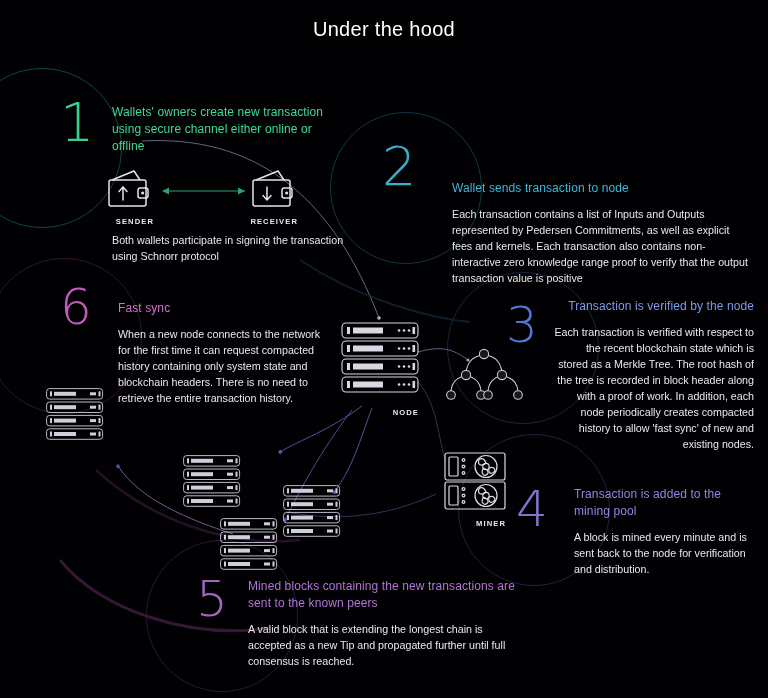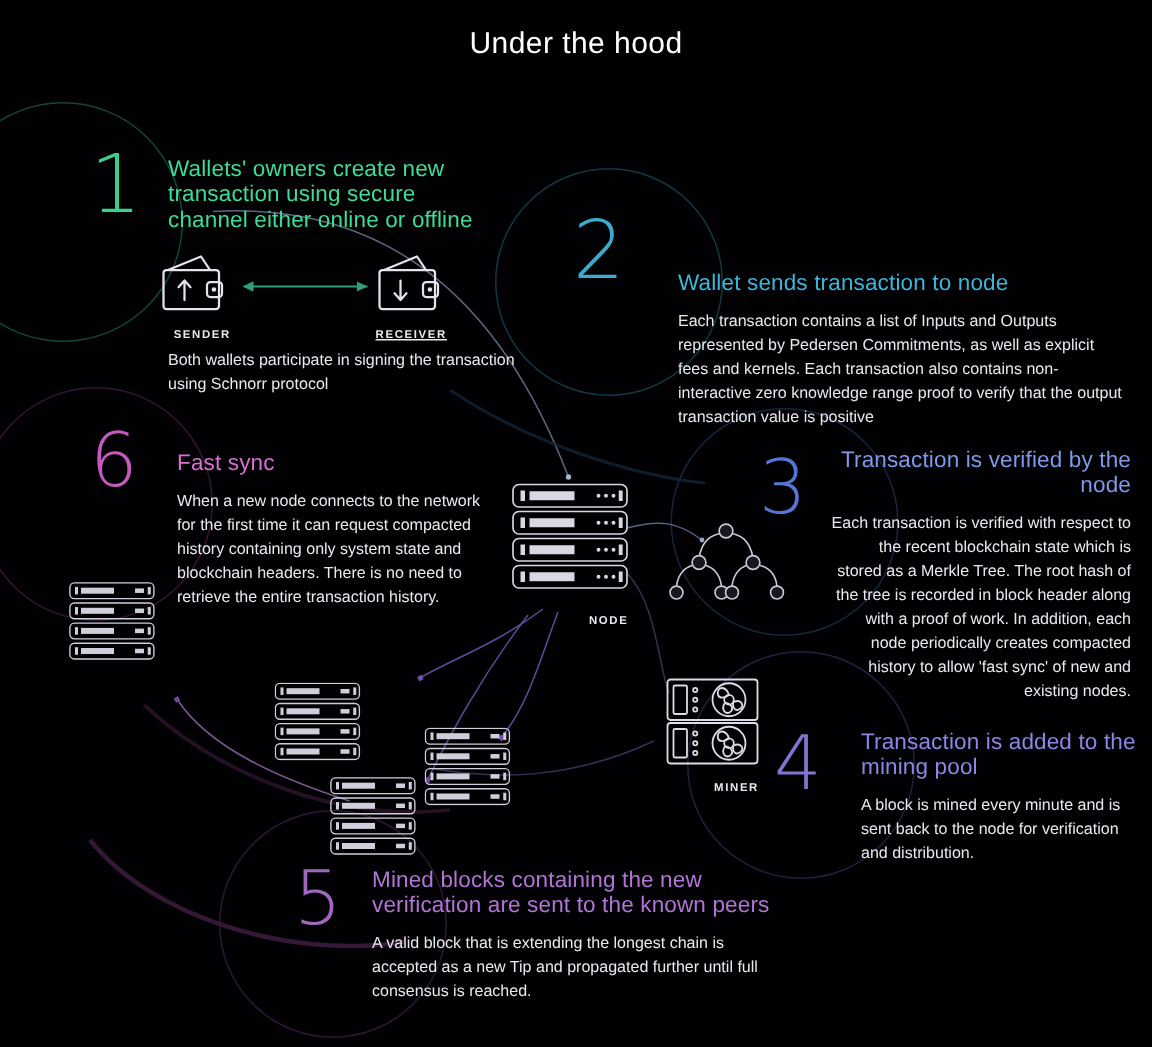--- a/index.html
+++ b/index.html
@@ -23,21 +23,21 @@
 
   
   .step { position:absolute; z-index:5; }
   .num {
     position:absolute; z-index:4;
     font-family:"DejaVu Sans", sans-serif;
     font-weight:300; line-height:1;
     opacity:.95;
   }
   .head {
-    font-size:15px; line-height:17px; font-weight:400;
+    font-size:12px; line-height:17px; font-weight:400;
     letter-spacing:.1px;
   }
   .body {
     font-size:10.7px; line-height:16px; color:#e8e8ee;
     font-weight:400; margin-top:9px;
   }
   .sub {
     font-size:10.7px; line-height:16px; color:#e8e8ee;
   }
 
@@ -136,21 +136,21 @@
   </svg>
 
   <div class="iconwrap" style="left:248px; top:168px;">
     <svg width="50" height="42" viewBox="0 0 50 42">
       <path d="M5,14 L5,36 a2,2 0 0 0 2,2 L40,38 a2,2 0 0 0 2,-2 L42,14 a2,2 0 0 0 -2,-2 L7,12 a2,2 0 0 0 -2,2 z" fill="none" stroke="#e4e4ec" stroke-width="1.5" stroke-linejoin="round"></path>
       <path d="M8,12 L30,3 L36,12" fill="none" stroke="#e4e4ec" stroke-width="1.5" stroke-linejoin="round"></path>
       <rect x="34" y="20" width="10" height="10" rx="2.2" fill="none" stroke="#e4e4ec" stroke-width="1.5"></rect>
       <circle cx="38.6" cy="25" r="1.5" fill="#e4e4ec"></circle>
       <path d="M19,19 L19,32 M19,32 L15,27.5 M19,32 L23,27.5" fill="none" stroke="#e4e4ec" stroke-width="1.5" stroke-linecap="round" stroke-linejoin="round"></path>
     </svg>
-    <div class="cap" style="margin-top:3px; width:50px;text-decoration:underline;">RECEIVER</div>
+    <div class="cap" style="margin-top:3px; width:50px;">RECEIVER</div>
   </div>
 
   <div class="num" style="left:382px; top:140px; font-size:54px; color:#3fb6d8;">2</div>
   <div class="step" style="left:452px; top:150px; width:300px;margin-top:30px;">
     <div class="head" style="color:#3fb6d8;">Wallet sends transaction to node</div>
     <div class="body">Each transaction contains a list of Inputs and Outputs represented by Pedersen Commitments, as well as explicit fees and kernels. Each transaction also contains non-interactive zero knowledge range proof to verify that the output transaction value is positive</div>
   </div>
 
   <div class="iconwrap" style="left:341px; top:322px;">
     <svg width="78" height="78" viewBox="0 0 78 78">
@@ -257,21 +257,21 @@
   </div>
 
   <div class="num" style="left:516px; top:484px; font-size:50px; color:#8a7bdd;">4</div>
   <div class="step" style="left:574px; top:486px; width:184px;">
     <div class="head" style="color:#8f86e4;">Transaction is added to the mining pool</div>
     <div class="body">A block is mined every minute and is sent back to the node for verification and distribution.</div>
   </div>
 
   <div class="num" style="left:196px; top:574px; font-size:50px; color:#a96dc8;">5</div>
   <div class="step" style="left:248px; top:578px; width:272px;">
-    <div class="head" style="color:#b175d6;">Mined blocks containing the new verification are sent to the known peers</div>
+    <div class="head" style="color:#b175d6;">Mined blocks containing the new transactions are sent to the known peers</div>
     <div class="body">A valid block that is extending the longest chain is accepted as a new Tip and propagated further until full consensus is reached.</div>
   </div>
 
   <div class="num" style="left:60px; top:282px; font-size:50px; color:#cf5fc8;">6</div>
   <div class="step" style="left:118px; top:300px; width:212px;">
     <div class="head" style="color:#d770cf;">Fast sync</div>
     <div class="body">When a new node connects to the network for the first time it can request compacted history containing only system state and blockchain headers. There is no need to retrieve the entire transaction history.</div>
   </div>
 
   <div class="iconwrap" style="left:46px; top:388px;">

